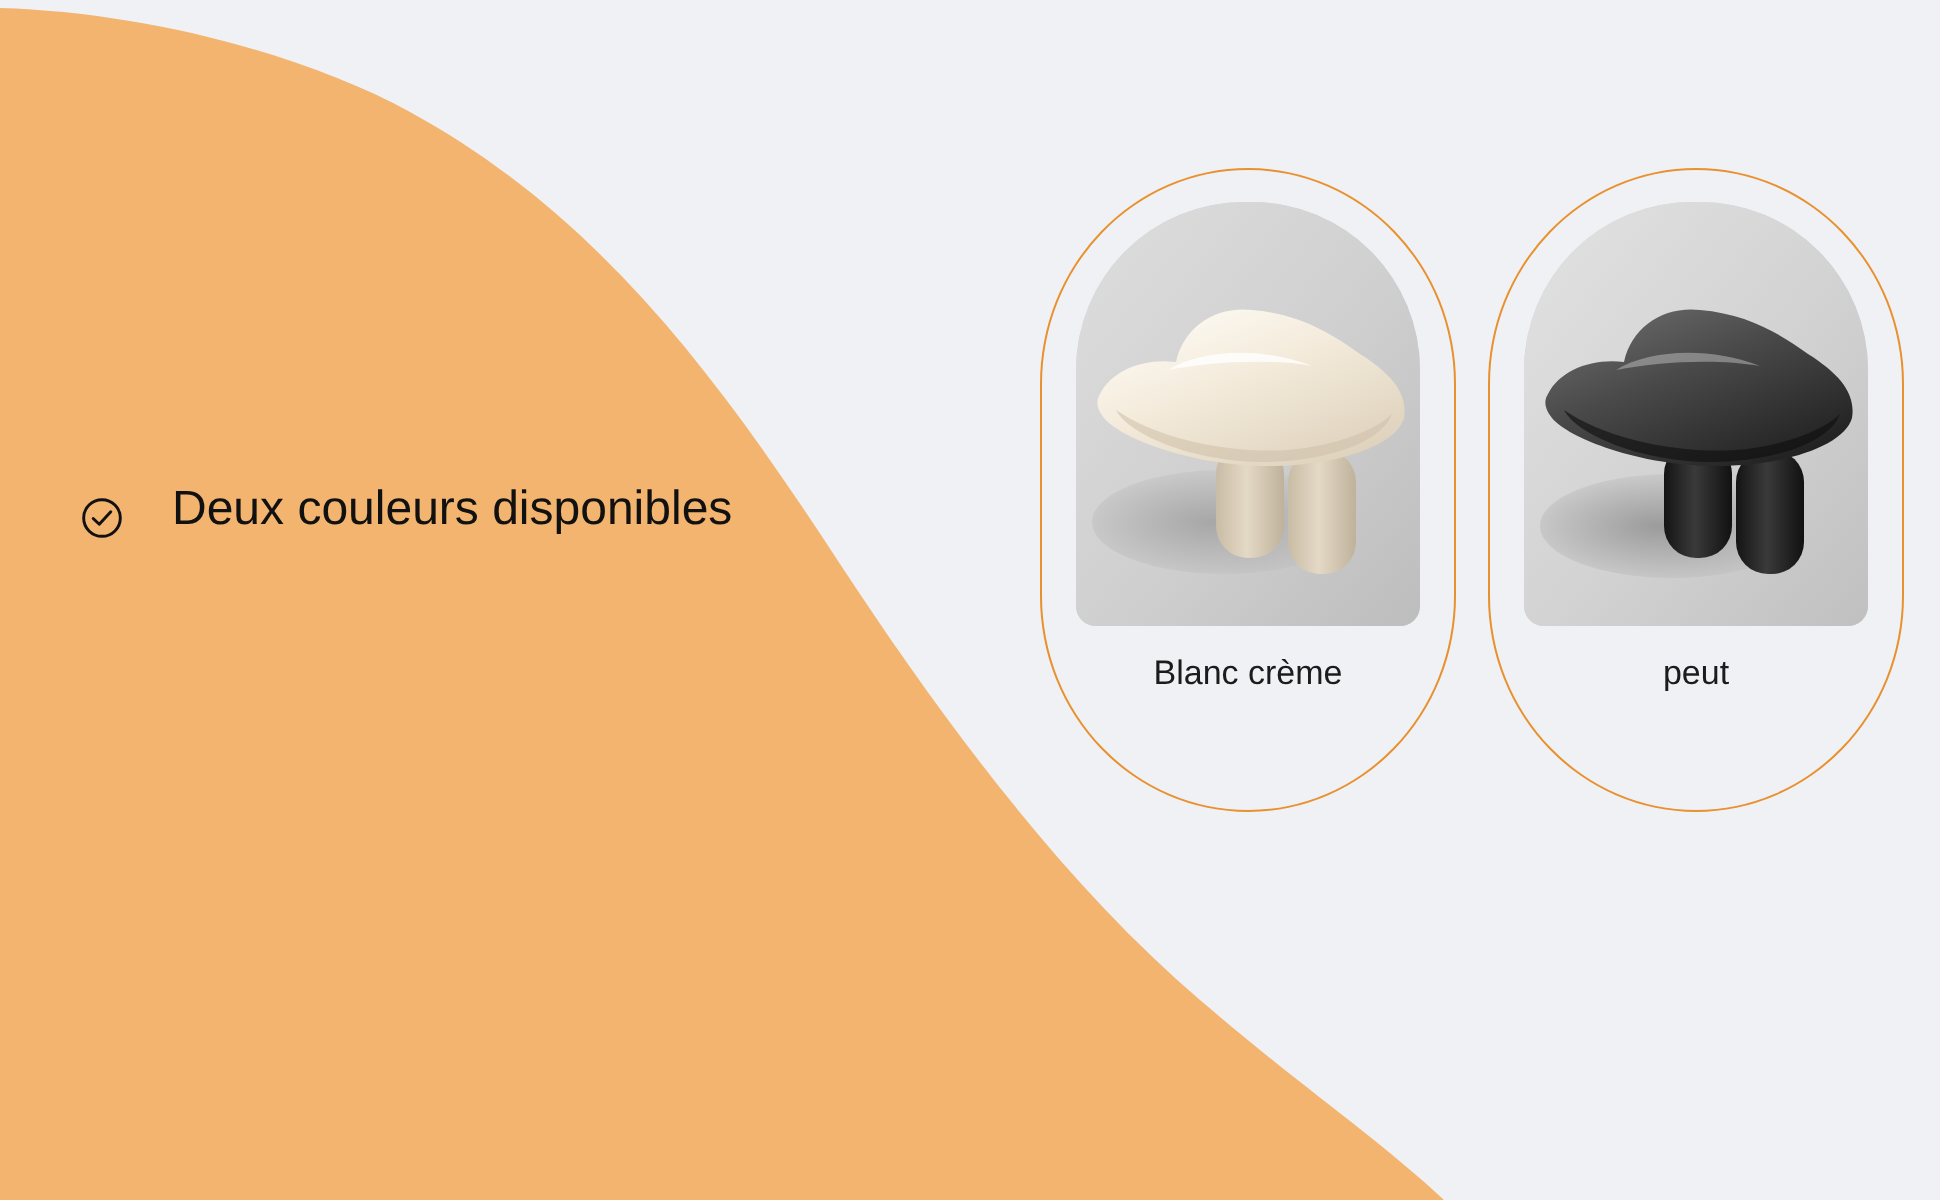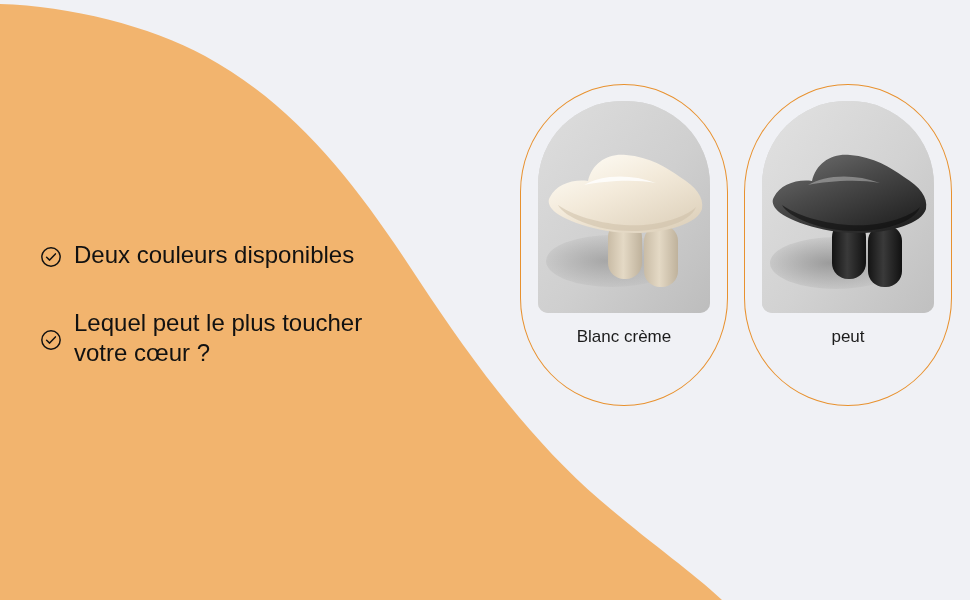--- a/index.html
+++ b/index.html
@@ -45,22 +45,22 @@
     letter-spacing:-0.2px;
     white-space:pre-line;
   }
 
   #bullets {
     margin-top:44px;
     list-style:none;
   }
   .bullet {
     display:flex;
-    align-items:center;
-    gap:12px;
+    align-items:flex-end;
+    gap:24px;
     margin-bottom:38px;
   }
   .bullet:last-child { margin-bottom:0; }
 
   .check-icon {
     flex:0 0 auto;
     width:22px;
     height:22px;
     margin-top:4px;
   }
@@ -136,30 +136,20 @@
       <li class="bullet">
         <span class="check-icon">
           <svg viewBox="0 0 24 24" width="22" height="22">
             <circle cx="12" cy="12" r="10" fill="none" stroke="#111111" stroke-width="1.6"></circle>
             <path d="M7.2 12.3 L10.5 15.4 L16.8 8.6" fill="none" stroke="#111111" stroke-width="1.6" stroke-linecap="round" stroke-linejoin="round"></path>
           </svg>
         </span>
         <span class="bullet-text">Deux couleurs disponibles</span>
       </li>
 
-      <li class="bullet">
-        <span class="check-icon">
-          <svg viewBox="0 0 24 24" width="22" height="22">
-            <circle cx="12" cy="12" r="10" fill="none" stroke="#111111" stroke-width="1.6"></circle>
-            <path d="M7.2 12.3 L10.5 15.4 L16.8 8.6" fill="none" stroke="#111111" stroke-width="1.6" stroke-linecap="round" stroke-linejoin="round"></path>
-          </svg>
-        </span>
-        <span class="bullet-text">Lequel peut le plus toucher
-votre cœur ?</span>
-      </li>
 
     </ul>
   </div>
 
   <div id="cards">
 
     <div class="card">
       <div class="card-photo">
         <svg viewBox="0 0 172 212">
           <defs>

